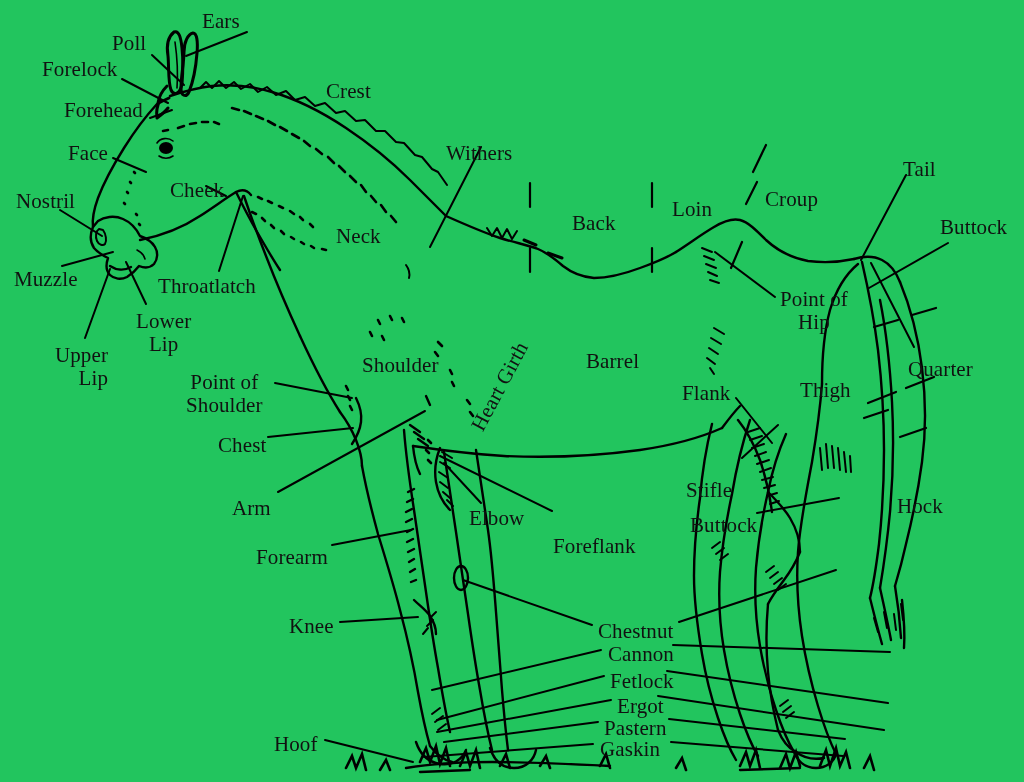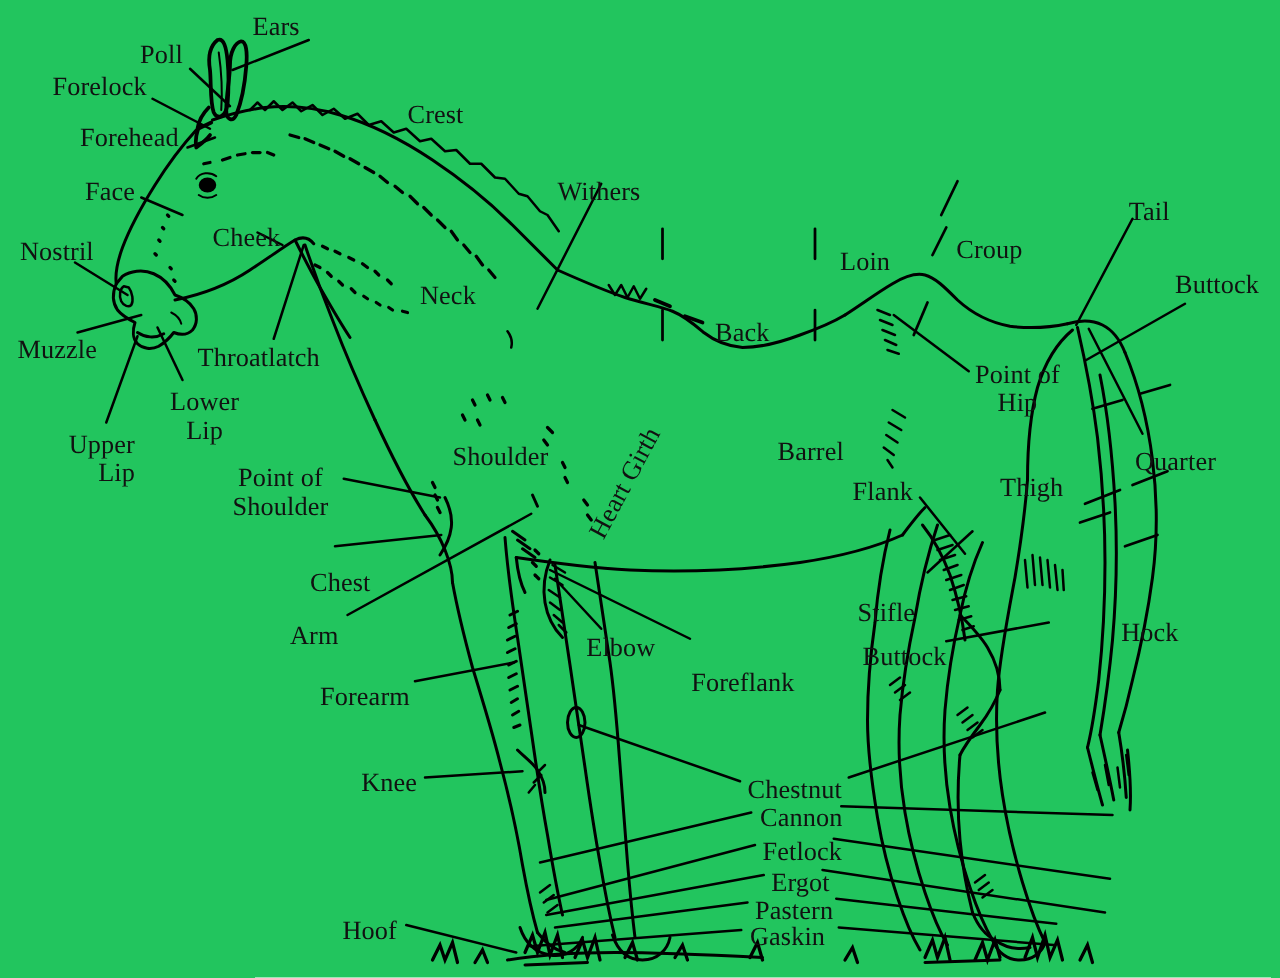--- a/index.html
+++ b/index.html
@@ -375,36 +375,36 @@
       <div class="label" style="left: 14px; top: 268px;">Muzzle</div>
       <div class="label two-line" style="left: 55px; top: 344px; text-align: right;">Upper
 Lip</div>
       <div class="label two-line" style="left: 136px; top: 310px; text-align: center;">Lower
 Lip</div>
       <div class="label" style="left: 170px; top: 179px;">Cheek</div>
       <div class="label" style="left: 158px; top: 275px;">Throatlatch</div>
       <div class="label" style="left: 326px; top: 80px;">Crest</div>
       <div class="label" style="left: 336px; top: 225px;">Neck</div>
       <div class="label" style="left: 446px; top: 142px;">Withers</div>
-      <div class="label" style="left: 572px; top: 212px; margin-top: 43px;">Back</div>
+      <div class="label" style="left: 572px; top: 212px;">Back</div>
       <div class="label" style="left: 672px; top: 198px;">Loin</div>
       <div class="label" style="left: 765px; top: 188px;">Croup</div>
       <div class="label" style="left: 903px; top: 158px;">Tail</div>
       <div class="label" style="left: 940px; top: 216px;">Buttock</div>
       <div class="label" style="left: 908px; top: 358px;">Quarter</div>
       <div class="label two-line" style="left: 780px; top: 288px;">Point of
 Hip</div>
       <div class="label two-line" style="left: 186px; top: 371px;">Point of
 Shoulder</div>
       <div class="label" style="left: 362px; top: 354px;">Shoulder</div>
       <div class="label rot" style="left: 487px; top: 412px; transform: rotate(-62deg);">Heart Girth</div>
-      <div class="label" style="left: 586px; top: 350px; margin-left: 36px;">Barrel</div>
+      <div class="label" style="left: 586px; top: 350px;">Barrel</div>
       <div class="label" style="left: 682px; top: 382px;">Flank</div>
       <div class="label" style="left: 800px; top: 379px;">Thigh</div>
-      <div class="label" style="left: 218px; top: 455px; margin-left: 30px;">Chest</div>
+      <div class="label" style="left: 218px; top: 434px;">Chest</div>
       <div class="label" style="left: 232px; top: 497px;">Arm</div>
       <div class="label" style="left: 256px; top: 546px;">Forearm</div>
       <div class="label" style="left: 289px; top: 615px;">Knee</div>
       <div class="label" style="left: 274px; top: 733px;">Hoof</div>
       <div class="label" style="left: 469px; top: 507px;">Elbow</div>
       <div class="label" style="left: 553px; top: 507px; margin-top: 28px;">Foreflank</div>
       <div class="label" style="left: 686px; top: 459px; margin-top: 20px;">Stifle</div>
       <div class="label" style="left: 690px; top: 514px;">Buttock</div>
       <div class="label" style="left: 897px; top: 495px;">Hock</div>
       <div class="label" style="left: 598px; top: 620px;">Chestnut</div>

